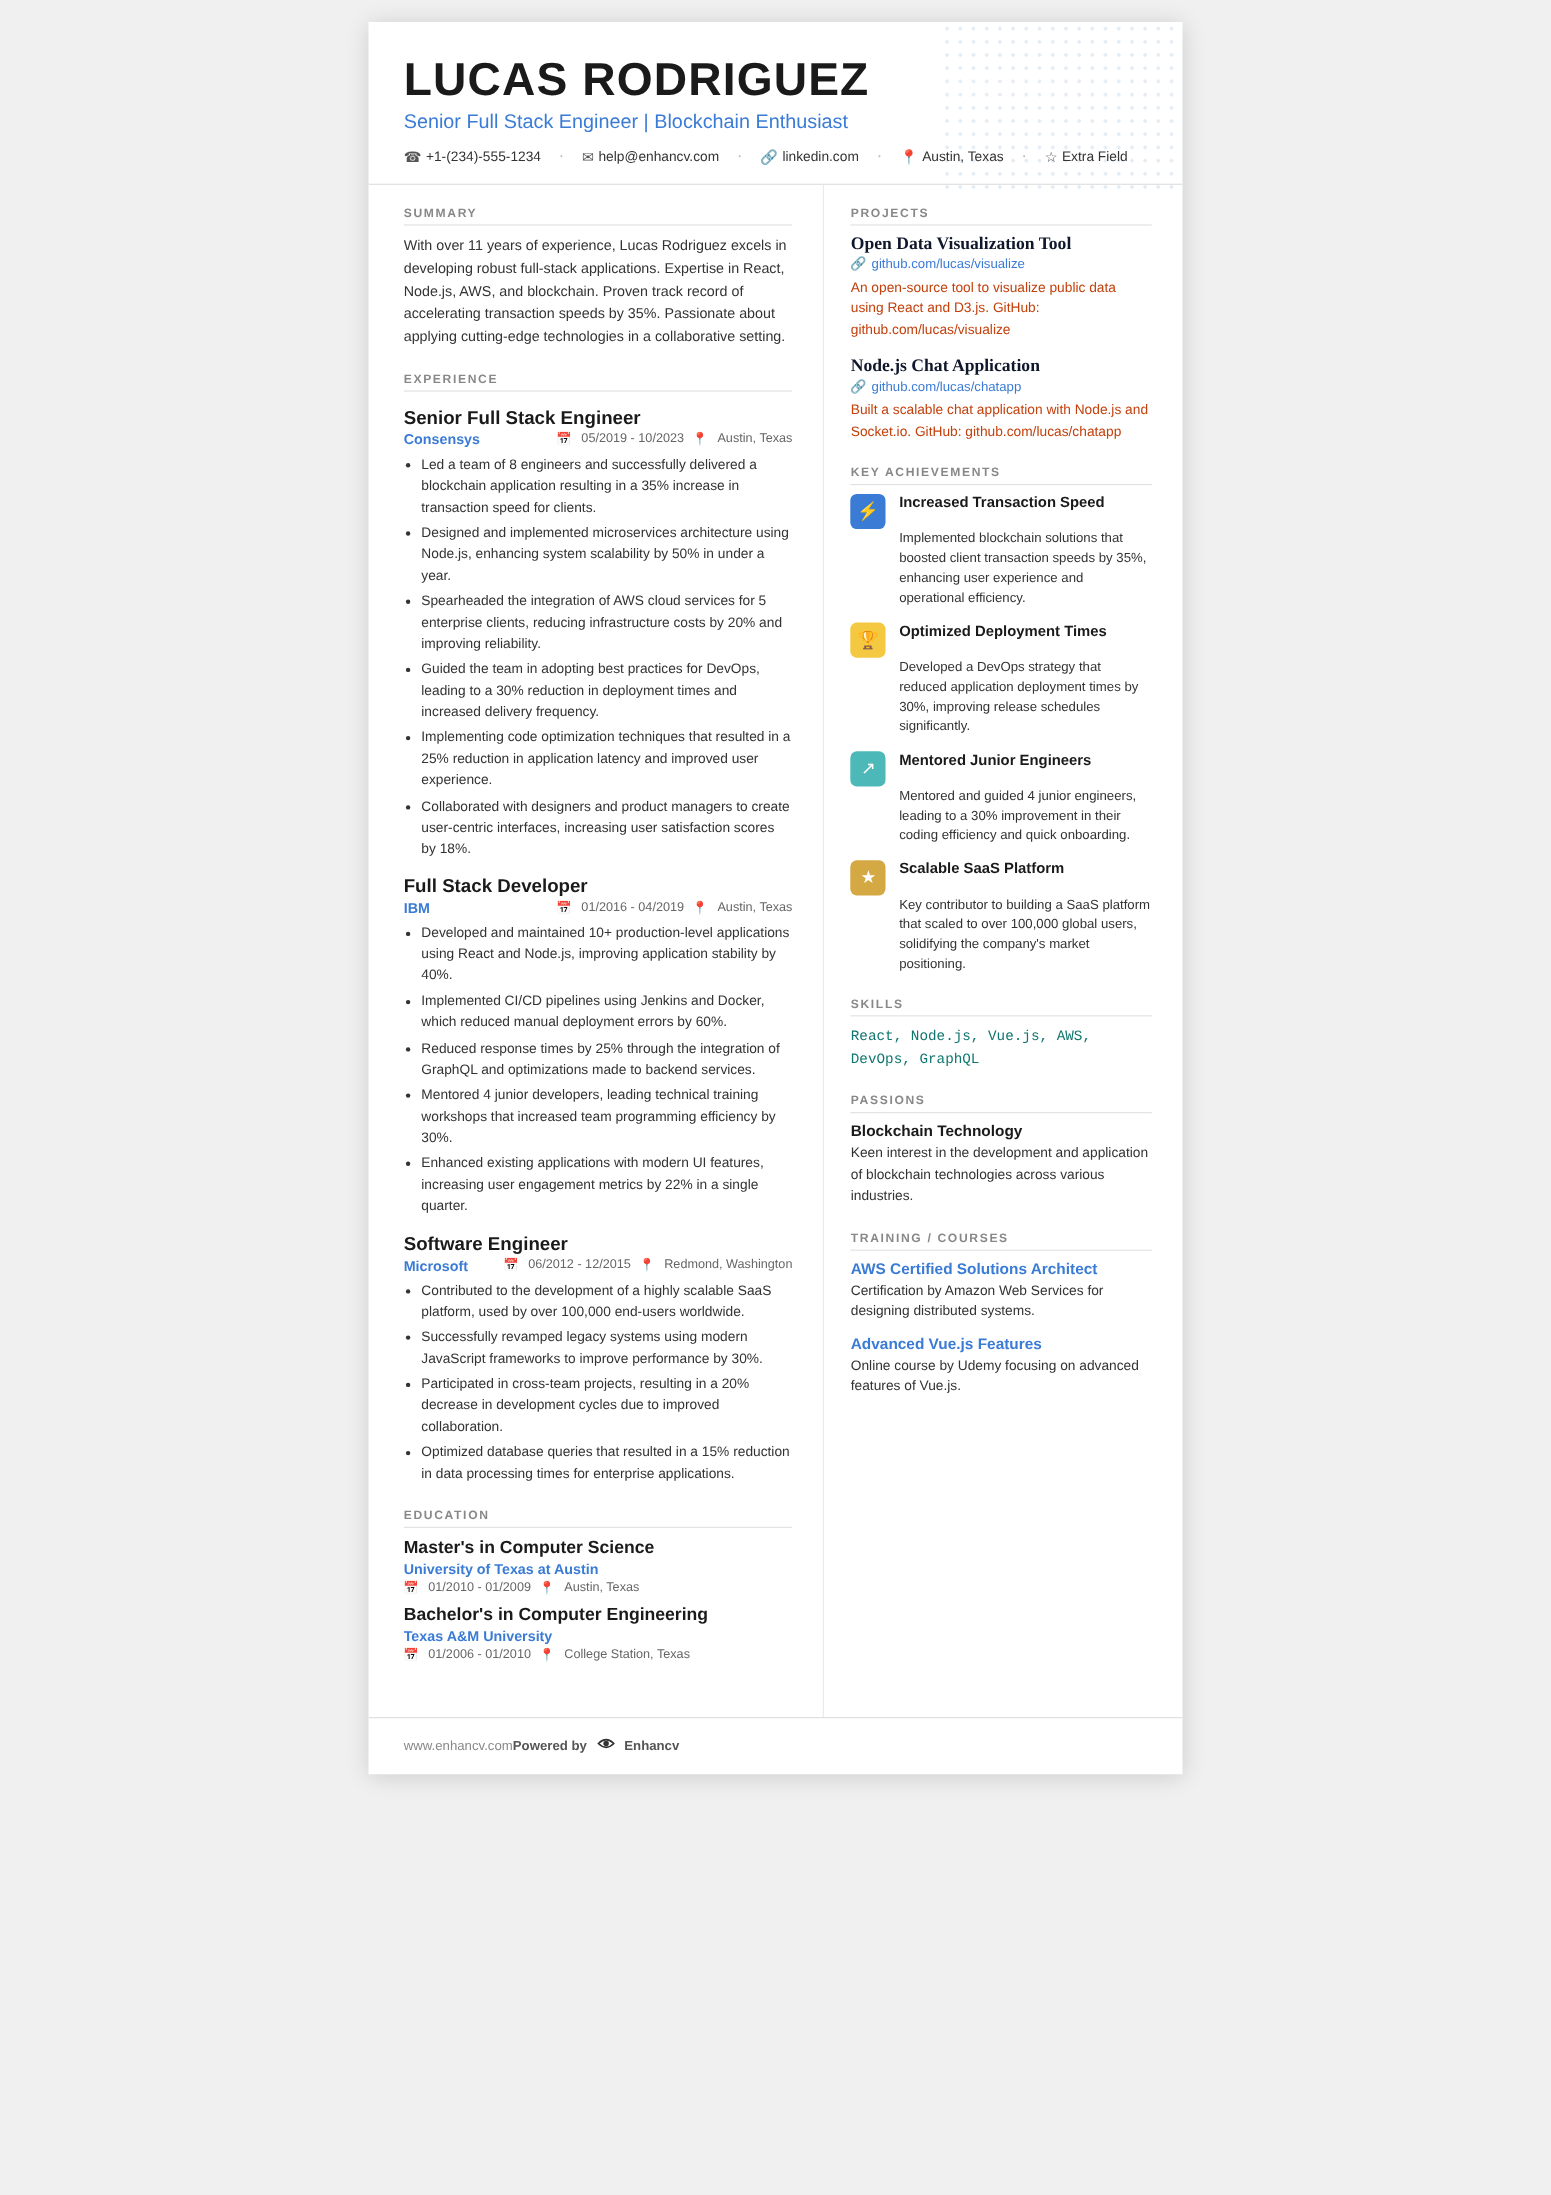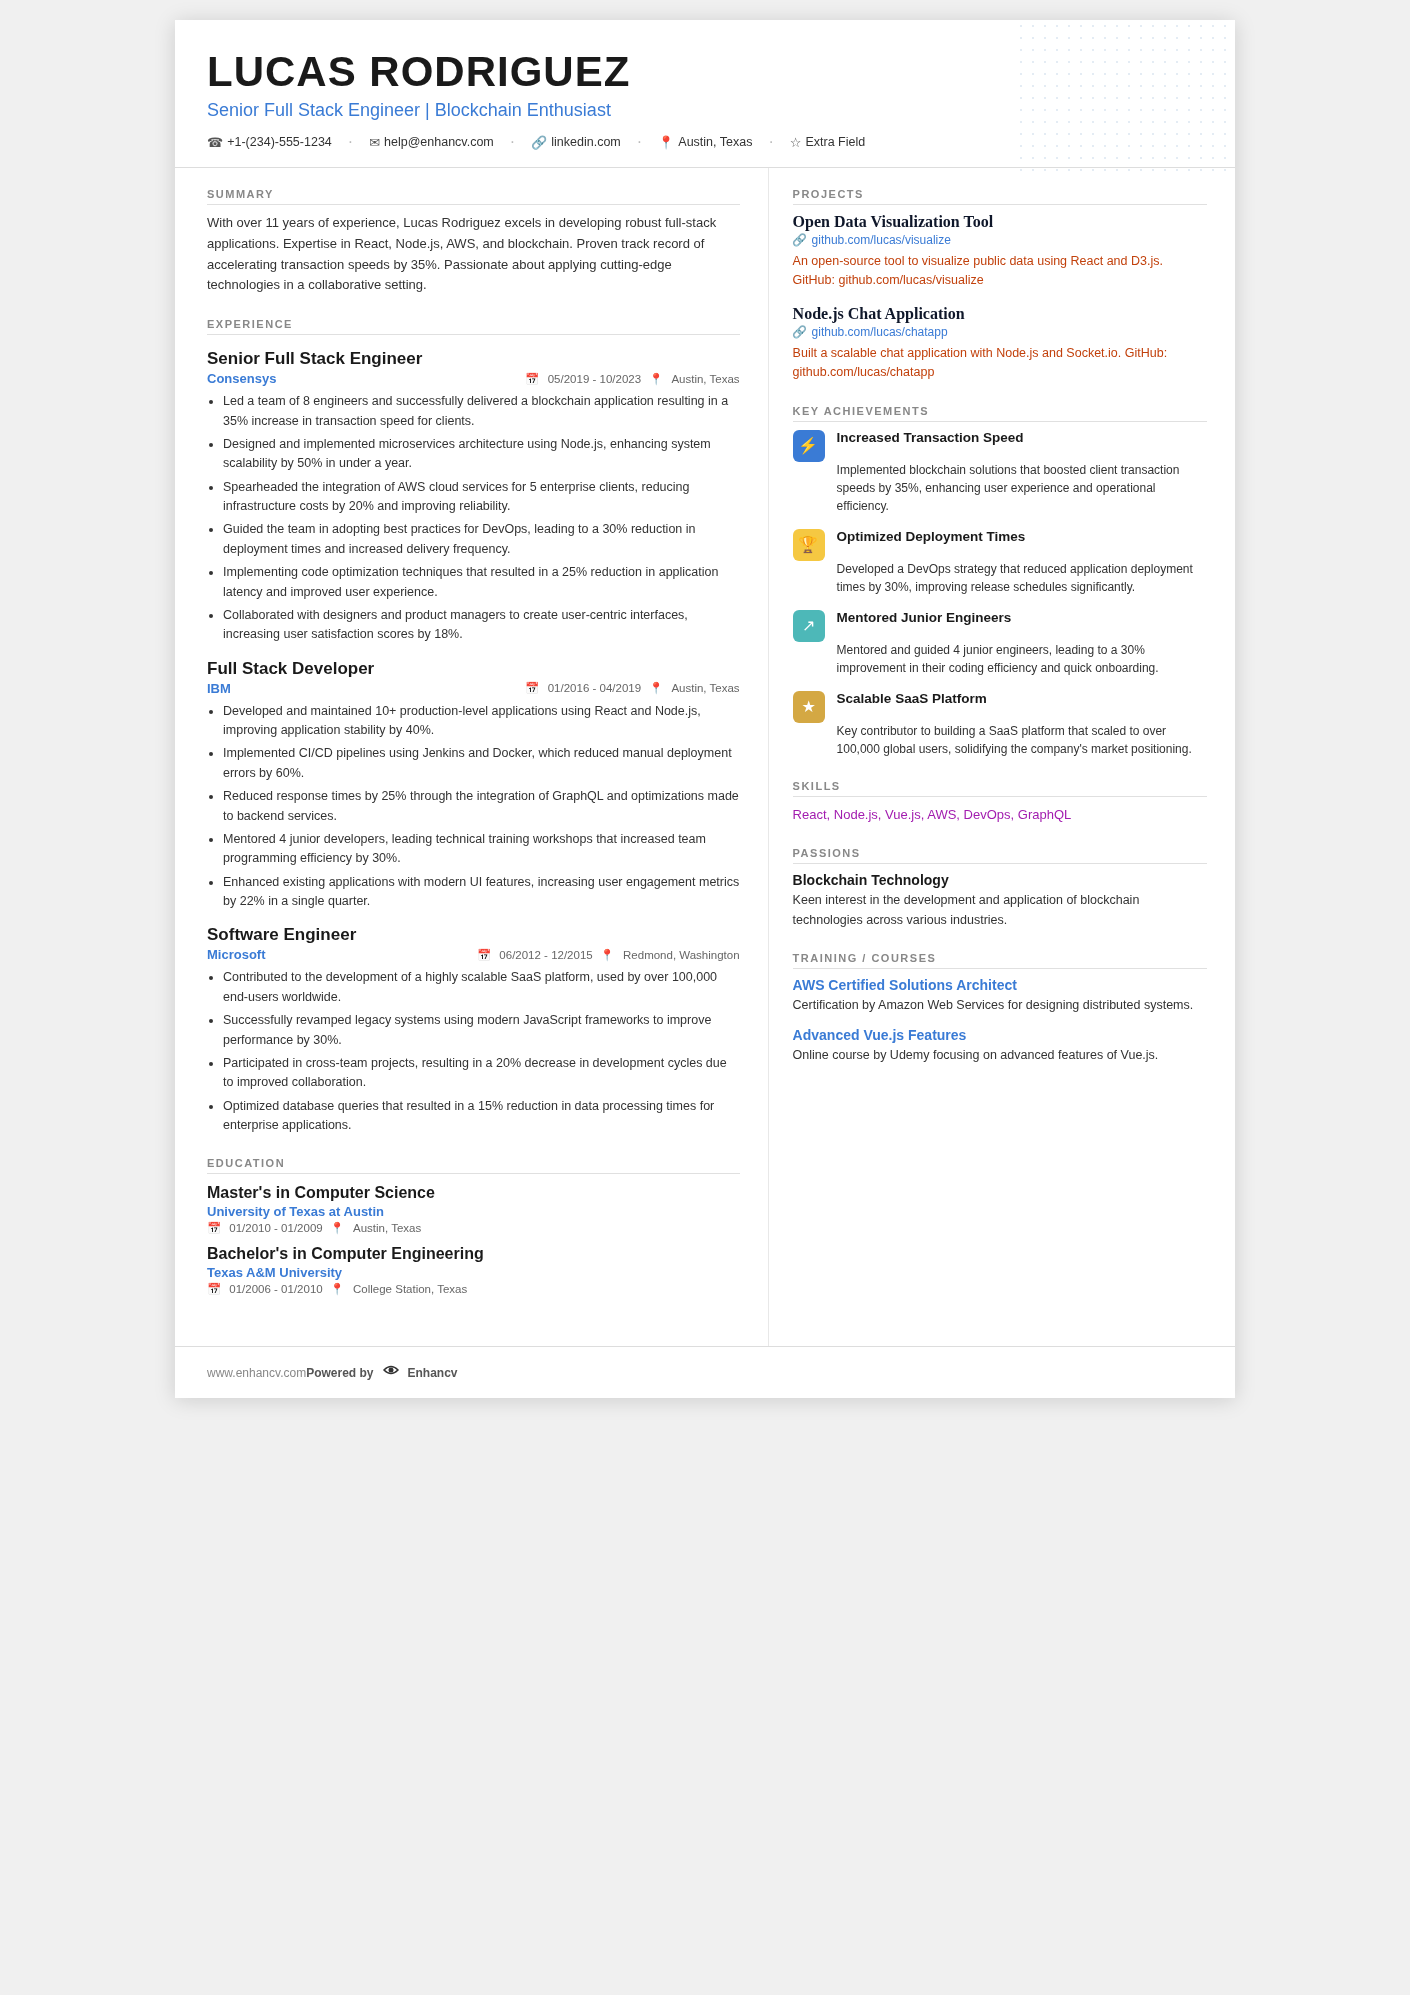--- a/index.html
+++ b/index.html
@@ -6,21 +6,21 @@
     body {
       font-family: 'Georgia', serif;
       background: #f0f0f0;
       display: flex;
       justify-content: center;
       align-items: flex-start;
       min-height: 100vh;
       padding: 20px;
     }
     .page {
-      width: 1060px;
+      width: 740px;
       background: #fff;
       box-shadow: 0 2px 20px rgba(0,0,0,0.15);
       position: relative;
       overflow: hidden;
     }
     
     .dot-pattern {
       position: absolute;
       top: 0;
       right: 0;
@@ -253,22 +253,22 @@
       font-size: 12px;
       color: #333;
       line-height: 1.5;
       font-family: Arial, sans-serif;
       margin-top: 16px;
     }
 
     
     .skills-text {
       font-size: 13px;
-      color: #a21caf;
-      font-family: Liberation Sans, sans-serif;
+      color: #0f766e;
+      font-family: Liberation Mono, monospace;
       line-height: 1.6;
     }
 
     
     .training-name {
       font-size: 14px;
       font-weight: 700;
       color: #3a7bd5;
       font-family: Arial, sans-serif;
       margin-bottom: 3px;

